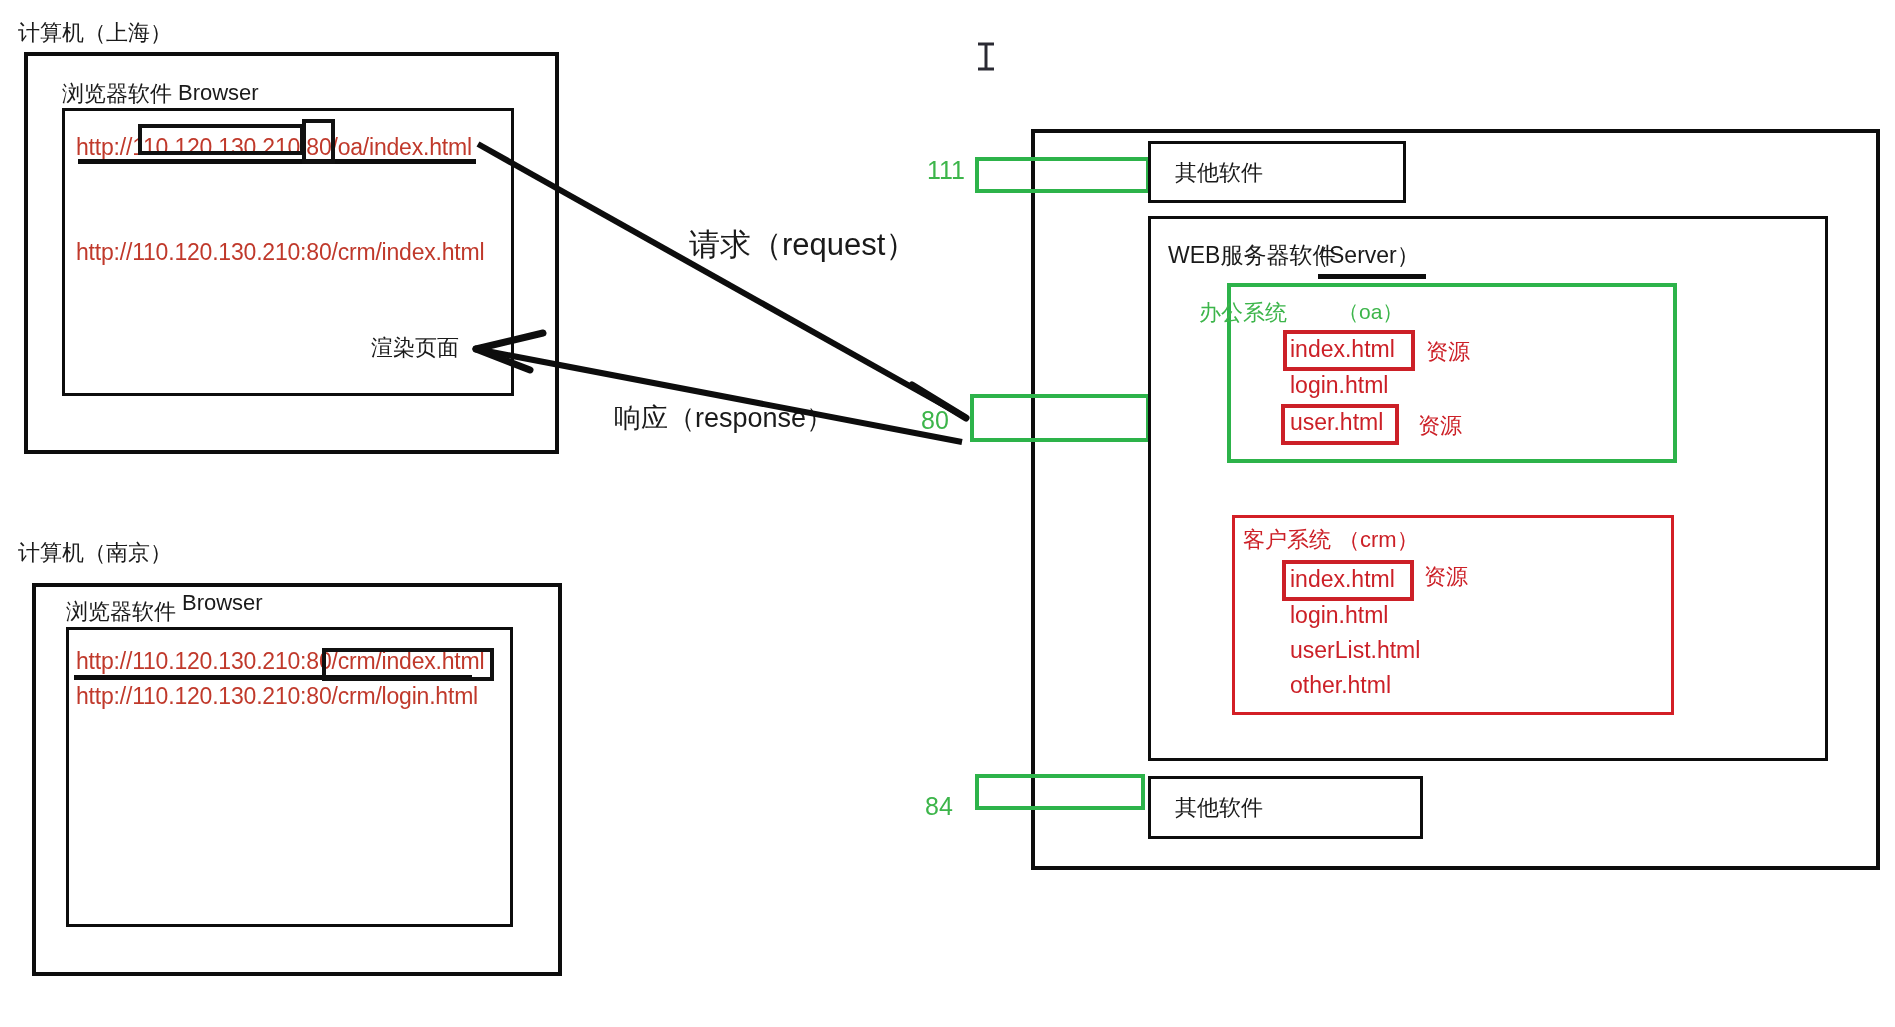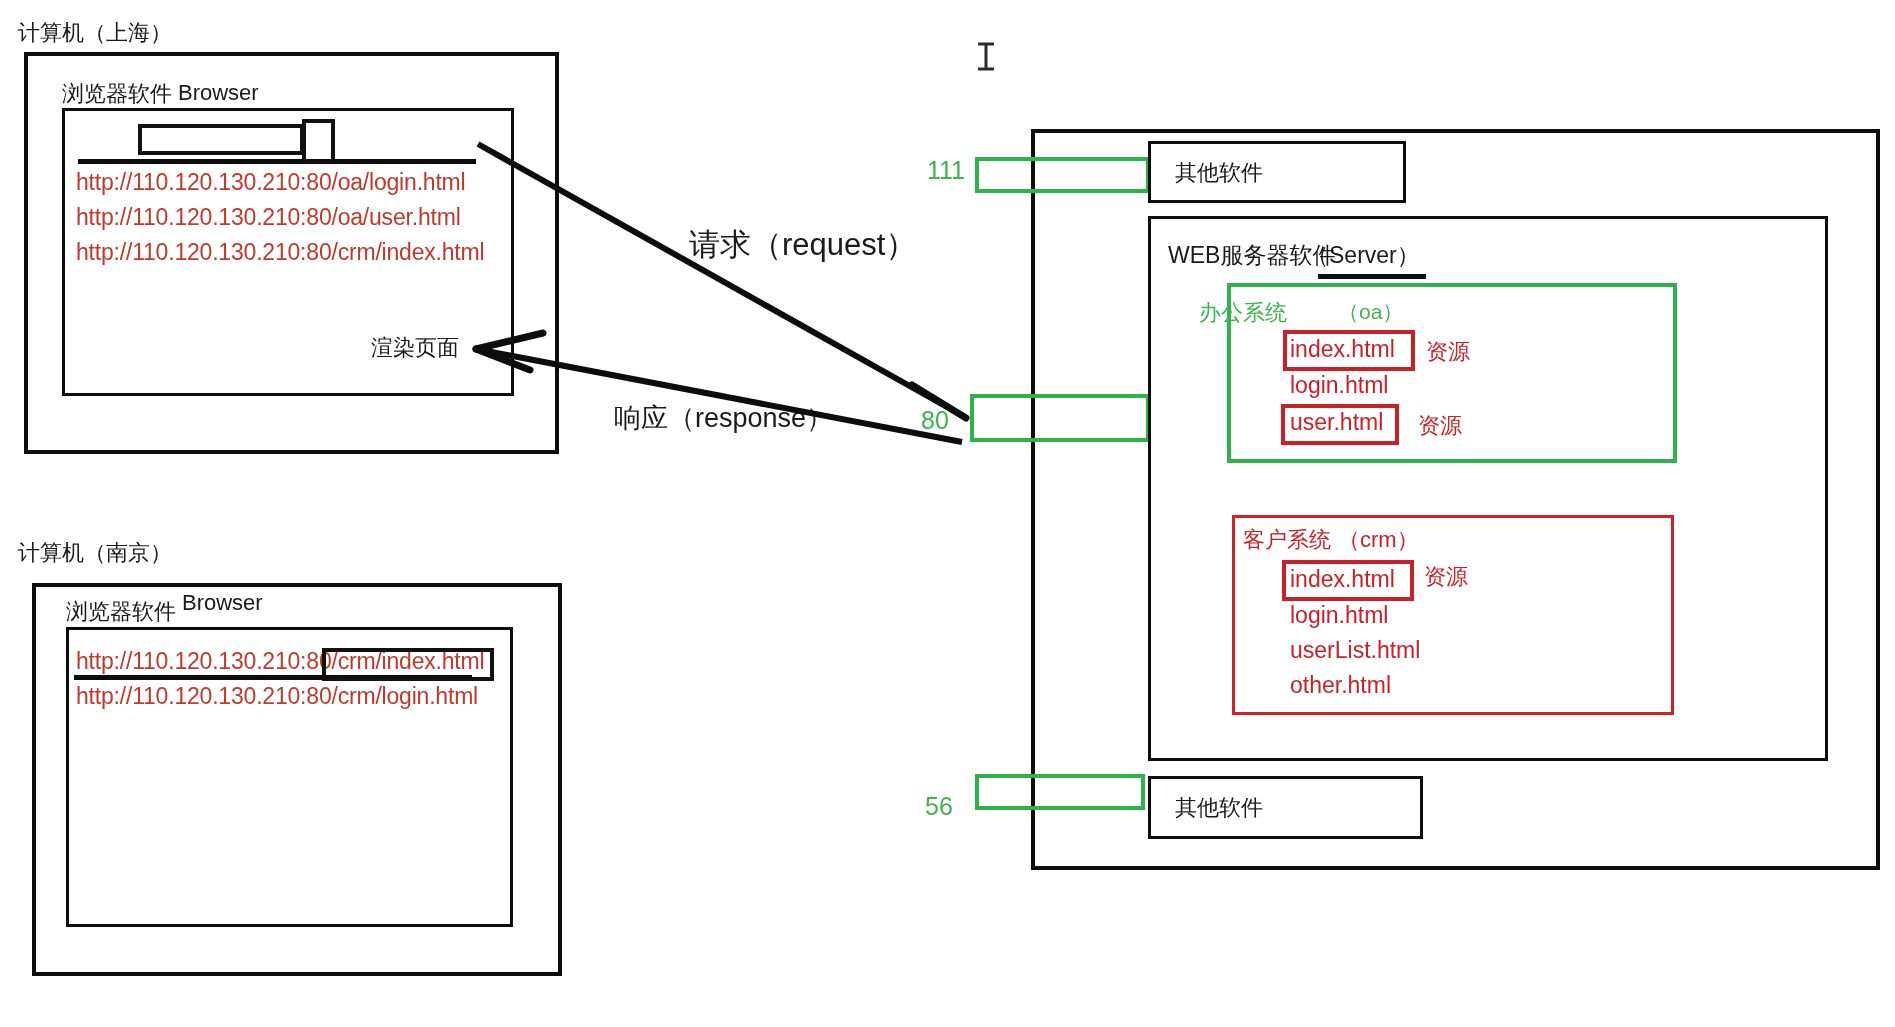--- a/index.html
+++ b/index.html
@@ -68,22 +68,21 @@
 
   <div class="abs label-cn" style="left:18px; top:18px; font-size:22px;">计算机（上海）</div>
 
   <div class="abs frame-black" style="left:24px; top:52px; width:535px; height:402px;"></div>
 
   <div class="abs label-cn" style="left:62px; top:79px; font-size:22px;">浏览器软件</div>
   <div class="abs label-cn" style="left:178px; top:80px; font-size:22px;">Browser</div>
 
   <div class="abs frame-black-thin" style="left:62px; top:108px; width:452px; height:288px;"></div>
 
-  <div class="abs url" style="left:76px; top:169px;">http://110.120.130.210:80/oa/login.html</div>
-  <div class="abs url" style="left:76px; top:204px;">http://110.120.130.210:80/oa/user.html</div>
+  <div class="abs url" style="left:76px; top:134px;">http://110.120.130.210:80/oa/index.html</div>
   <div class="abs url" style="left:76px; top:239px;">http://110.120.130.210:80/crm/index.html</div>
 
   <div class="abs rule-black" style="left:78px; top:159px; width:398px; height:5px;"></div>
 
   <div class="abs frame-black-ann" style="left:138px; top:124px; width:166px; height:31px;"></div>
 
   <div class="abs frame-black-ann" style="left:302px; top:119px; width:33px; height:45px;"></div>
 
   <div class="abs label-cn" style="left:371px; top:333px; font-size:22px;">渲染页面</div>
 
@@ -104,21 +103,21 @@
 
 
   <div class="abs frame-black" style="left:1031px; top:129px; width:849px; height:741px;"></div>
 
   <div class="abs port-num" style="left:927px; top:156px;">111</div>
   <div class="abs frame-green" style="left:975px; top:157px; width:175px; height:36px;"></div>
 
   <div class="abs port-num" style="left:921px; top:406px;">80</div>
   <div class="abs frame-green" style="left:970px; top:394px; width:180px; height:48px;"></div>
 
-  <div class="abs port-num" style="left:925px; top:792px;">56</div>
+  <div class="abs port-num" style="left:925px; top:792px;">84</div>
   <div class="abs frame-green" style="left:975px; top:774px; width:170px; height:36px;"></div>
 
   <div class="abs frame-black-thin" style="left:1148px; top:141px; width:258px; height:62px;"></div>
   <div class="abs label-cn" style="left:1175px; top:158px; font-size:22px;">其他软件</div>
 
   <div class="abs frame-black-thin" style="left:1148px; top:216px; width:680px; height:545px;"></div>
   <div class="abs label-cn" style="left:1168px; top:240px; font-size:23px;">WEB服务器软件</div>
   <div class="abs label-cn" style="left:1306px; top:240px; font-size:23px;">（Server）</div>
   <div class="abs rule-black" style="left:1318px; top:274px; width:108px; height:5px;"></div>
 

